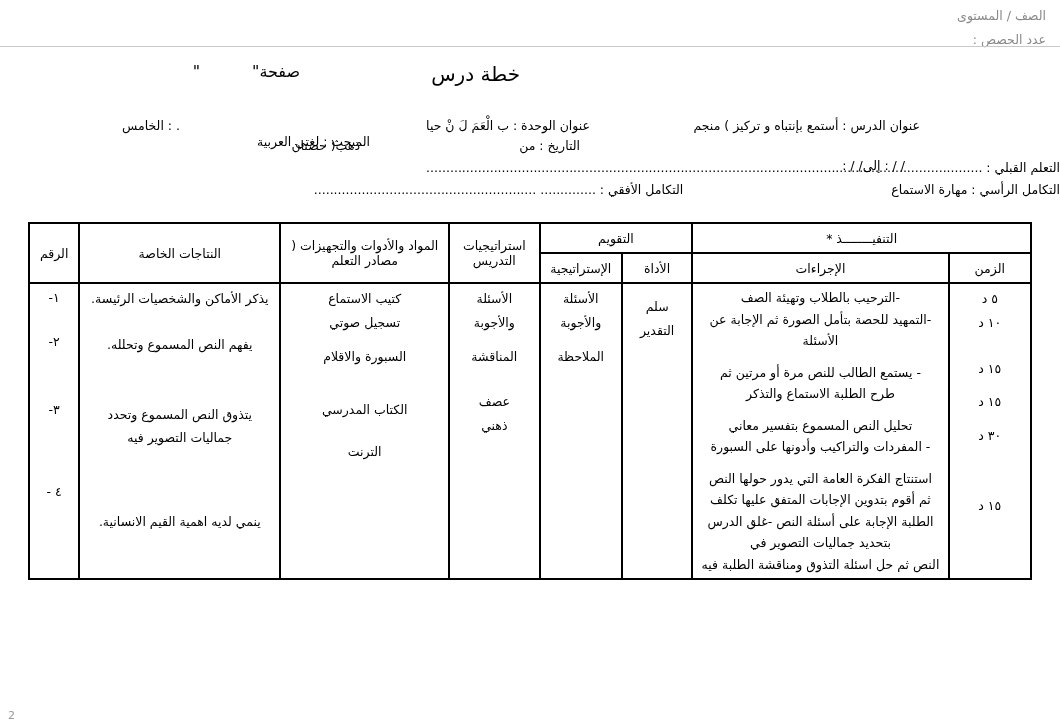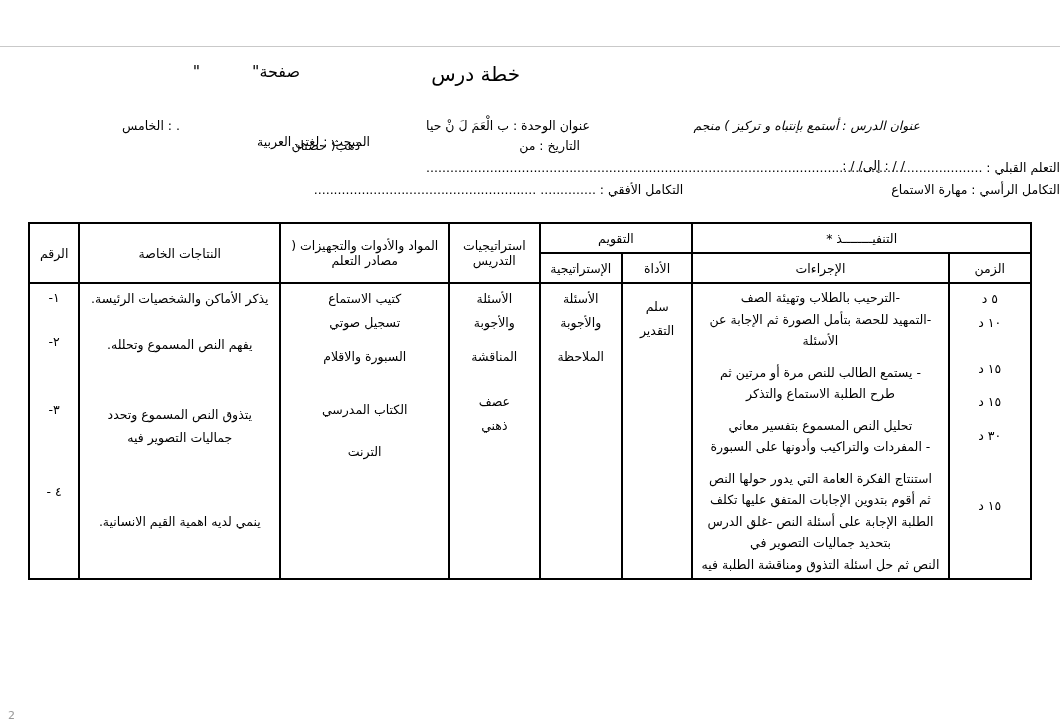--- a/index.html
+++ b/index.html
@@ -77,21 +77,21 @@
   }
   .info-line2 {
     position: relative;
     height: 20px;
   }
   .f { position: absolute; white-space: nowrap; }
 
   .level     { right: 880px; top: 0; }
   .subject   { right: 690px; top: 16px; }
   .unit      { right: 470px; top: 0; }
-  .lesson    { right: 140px; top: 0; font-style: italic; }
+  .lesson    { right: 140px; top: 0; }
 
   .gold      { right: 700px; top: 0; }
   .date      { right: 480px; top: 0; }
   .dates     { right: 155px; top: 0; margin-top: 20px; }
 
   .dotted {
     position: absolute;
     font-size: 12.5px;
     letter-spacing: 0px;
   }
@@ -172,20 +172,24 @@
   .sp3 { height: 30px; }
   .sp4 { height: 18px; }
   .sp5 { height: 46px; }
   .sp7 { height: 60px; }
 </style>
 </head>
 <body>
 
 <div class="page">
 
+  <div class="top-right">
+    <div>الصف / المستوى</div>
+    <div>عدد الحصص :</div>
+  </div>
 
   <div class="top-rule"></div>
 
   <div class="title-row">
     <span class="title-quote">"</span>
     <span class="title-page">صفحة"</span>
     <span class="title-main">خطة درس</span>
   </div>
 
   <div class="info">

